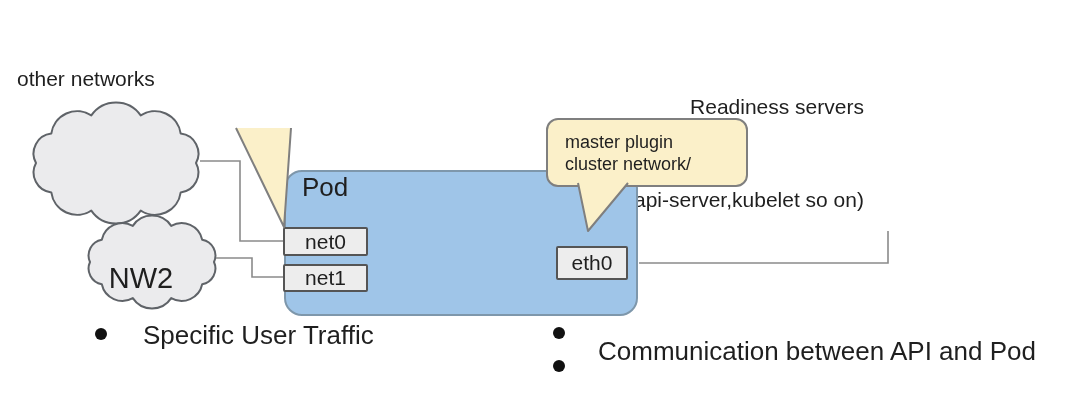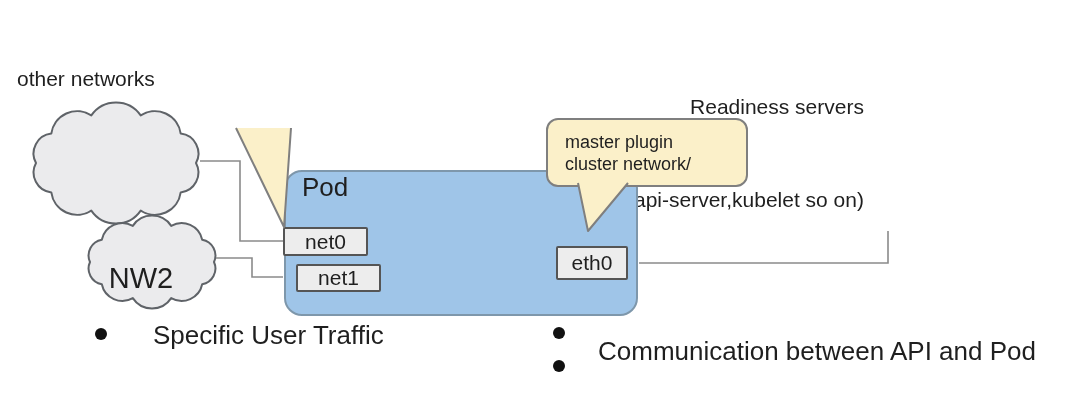--- a/index.html
+++ b/index.html
@@ -36,21 +36,21 @@
 
   .nic{
     box-sizing:border-box;z-index:4;
     background:var(--nic-fill,#ededed);
     border:2px solid var(--nic-border,#555);
     border-radius:2px;
     font-size:21px;text-align:center;
     display:flex;align-items:center;justify-content:center;
   }
   #nic-net0{left:283px;top:227px;width:85px;height:29px;}
-  #nic-net1{left:296px;top:264px;width:85px;height:28px;}
+  #nic-net1{left:283px;top:264px;width:85px;height:28px;}
   #nic-eth0{left:556px;top:246px;width:72px;height:34px;}
 
   .callout{
     box-sizing:border-box;z-index:6;
     background:var(--callout-fill,#fbf0c9);
     border:2px solid var(--callout-border,#7f7f7f);
     border-radius:12px;
     font-size:18px;
   }
   #callout-network-attachments{
@@ -60,21 +60,21 @@
   #callout-cluster-network{
     left:546px;top:118px;width:202px;height:69px;
     padding:11px 0 0 17px;line-height:22px;
   }
 
   .bullet-dot{
     width:12px;height:12px;border-radius:50%;background:#111;z-index:2;
   }
   .bullet-text{font-size:26px;white-space:pre;z-index:2;}
   #bullet-dot-left{left:95px;top:328px;}
-  #bullet-text-left{left:153px;top:320px;}
+  #bullet-text-left{left:143px;top:320px;}
   #bullet-dot-right-1{left:553px;top:327px;}
   #bullet-text-right-1{left:598px;top:319px;}
   #bullet-dot-right-2{left:553px;top:360px;}
   #bullet-text-right-2{left:598px;top:336px;}
 </style>
 </head>
 <body>
 
 <div id="canvas">
 

